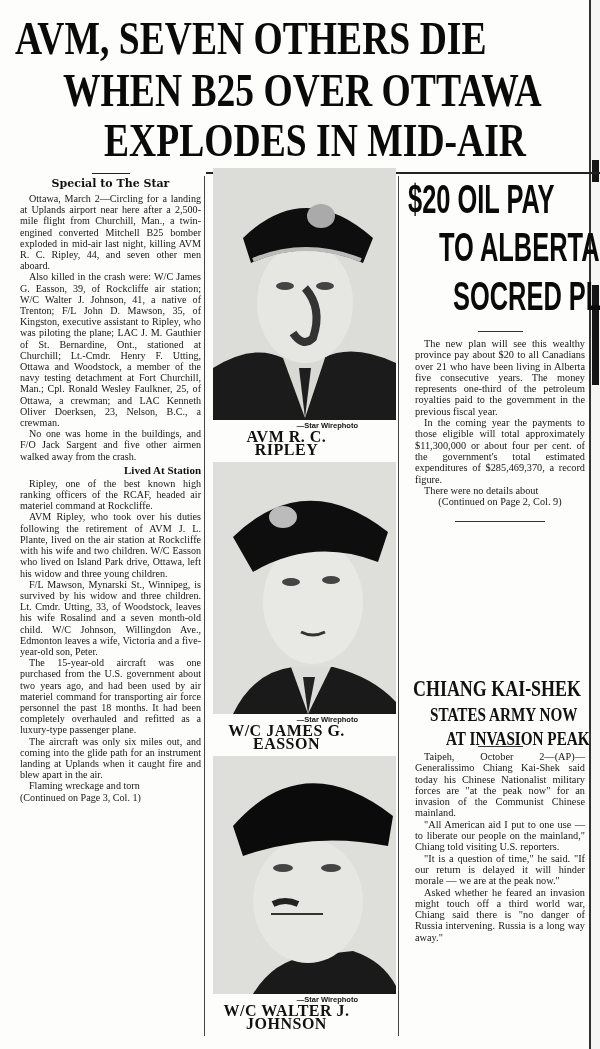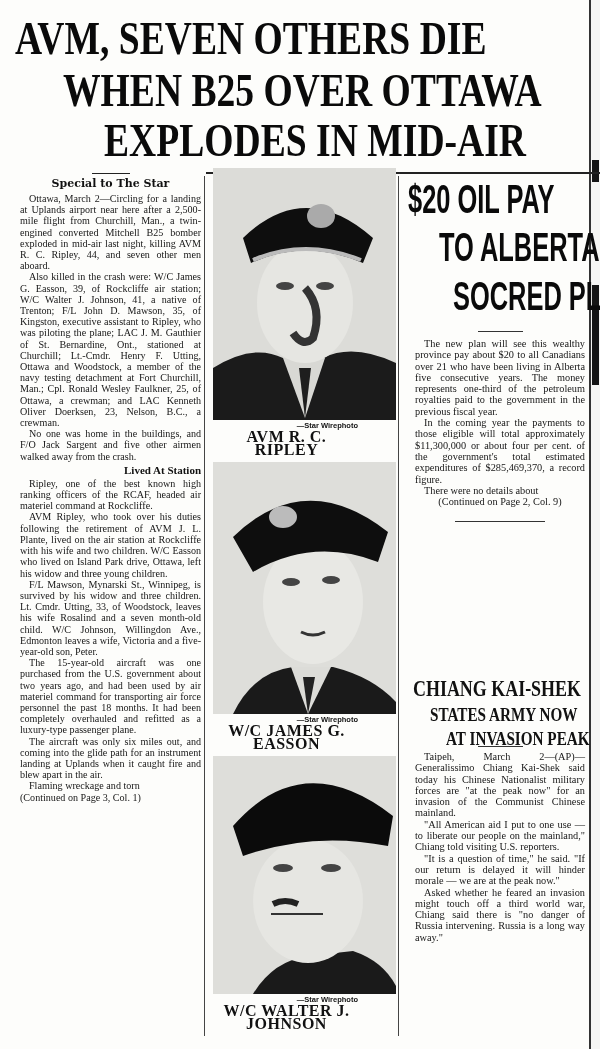--- a/index.html
+++ b/index.html
@@ -202,21 +202,21 @@
     </div>
 
     <div class="chiang-head" style="top:487px; height:80px;margin-top:12px;">
       <div class="ch1">CHIANG KAI-SHEK</div>
       <div class="ch2">STATES ARMY NOW</div>
       <div class="ch3">AT INVASION PEAK</div>
     </div>
     <div class="right-body" style="top:568px;">
       <div class="rule-mid" style="margin-bottom:4px;"></div>
       <div class="body-text">
-        <p>Taipeh, March 2—(AP)—Generalissimo Chiang Kai-Shek said today his Chinese Nationalist military forces are "at the peak now" for an invasion of the Communist Chinese mainland.</p>
+        <p>Taipeh, October 2—(AP)—Generalissimo Chiang Kai-Shek said today his Chinese Nationalist military forces are "at the peak now" for an invasion of the Communist Chinese mainland.</p>
         <p>"All American aid I put to one use — to liberate our people on the mainland," Chiang told visiting U.S. reporters.</p>
         <p>"It is a question of time," he said. "If our return is delayed it will hinder morale — we are at the peak now."</p>
         <p>Asked whether he feared an invasion might touch off a third world war, Chiang said there is "no danger of Russia intervening. Russia is a long way away."</p>
       </div>
     </div>
   </div>
 
 </div>
 
 </body></html>

